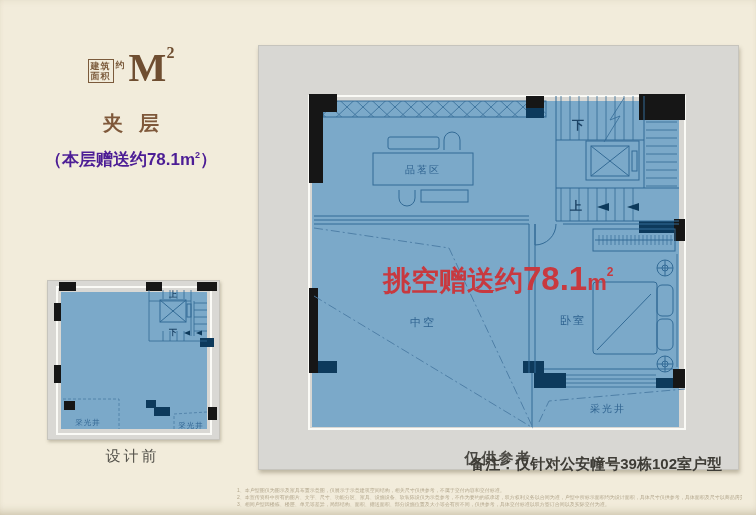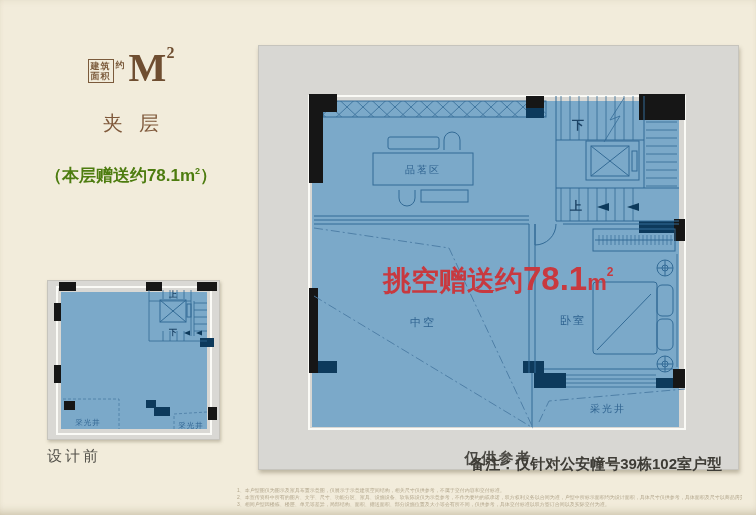--- a/index.html
+++ b/index.html
@@ -13,29 +13,29 @@
   .left-col{position:absolute;left:0;top:0;width:262px;height:515px;}
   .area-row{position:absolute;left:0;top:48px;width:262px;display:flex;justify-content:center;align-items:center;}
   .badge{display:inline-flex;align-items:flex-start;margin-right:4px;margin-top:6px;}
   .badge-box{display:flex;flex-direction:column;border:1px solid #7b5a3b;padding:1px 2px;text-align:center;}
   .badge-box i{font-style:normal;font-size:9px;line-height:10px;letter-spacing:1px;color:#7b5a3b;font-weight:bold;}
   .badge-approx{font-size:9px;color:#7b5a3b;margin-left:2px;font-weight:bold;}
   .area-num{font-family:"Liberation Serif",serif;font-size:46px;line-height:1;color:#6f4e31;font-weight:600;}
   .area-unit{font-family:"Liberation Serif",serif;font-size:40px;line-height:1;color:#6f4e31;font-weight:600;}
   .area-sup{font-family:"Liberation Serif",serif;font-size:16px;color:#6f4e31;position:relative;top:-15px;font-weight:600;}
   .floor-label{position:absolute;left:0;top:110px;width:262px;text-align:center;
-    font-size:20px;font-weight:normal;color:#7f583a;letter-spacing:16px;text-indent:16px;}
-  .bonus-line{position:absolute;left:0;top:164px;width:262px;text-align:center;
-    font-size:17px;font-weight:bold;color:#4d7c0f;}
+    font-size:20px;font-weight:bold;color:#7f583a;letter-spacing:16px;text-indent:16px;}
+  .bonus-line{position:absolute;left:0;top:148px;width:262px;text-align:center;
+    font-size:17px;font-weight:bold;color:#4c1d95;}
   .bonus-line sup{font-size:9px;}
   
   .small-panel{position:absolute;left:47px;top:280px;width:171px;height:158px;background:#d9d8d4;
     border:1px solid #c6c4bd;box-shadow:1px 2px 3px rgba(110,100,75,.35);}
   .small-panel svg{position:absolute;left:0;top:0;}
-  .small-caption{position:absolute;left:47px;top:447px;width:171px;text-align:left;
+  .small-caption{position:absolute;left:47px;top:447px;width:171px;text-align:center;
     font-size:15px;color:#55534c;letter-spacing:3px;}
   .big-panel{position:absolute;left:258px;top:45px;width:479px;height:423px;background:#d8d7d3;
     border:1px solid #c6c4bd;box-shadow:1px 3px 4px rgba(110,100,75,.4);}
   .plan-svg{position:absolute;left:40px;top:46px;}
   .big-caption{position:absolute;left:0;top:403px;width:479px;text-align:center;
     font-size:15px;font-weight:bold;color:#4a4843;letter-spacing:2px;}
   .note{position:absolute;right:16px;top:409px;font-size:15px;font-weight:bold;color:#3e3c36;}
   
   .disclaimer{position:absolute;left:237px;top:487px;width:505px;color:#b3a78d;
     font-size:5px;line-height:7px;}

